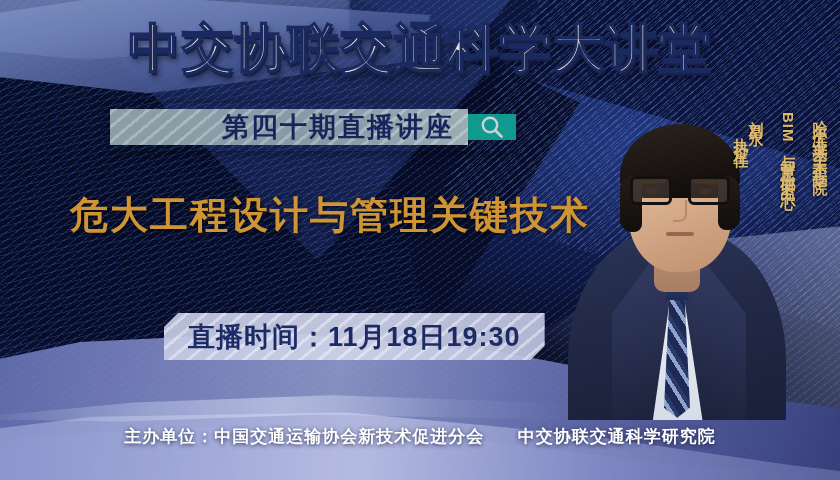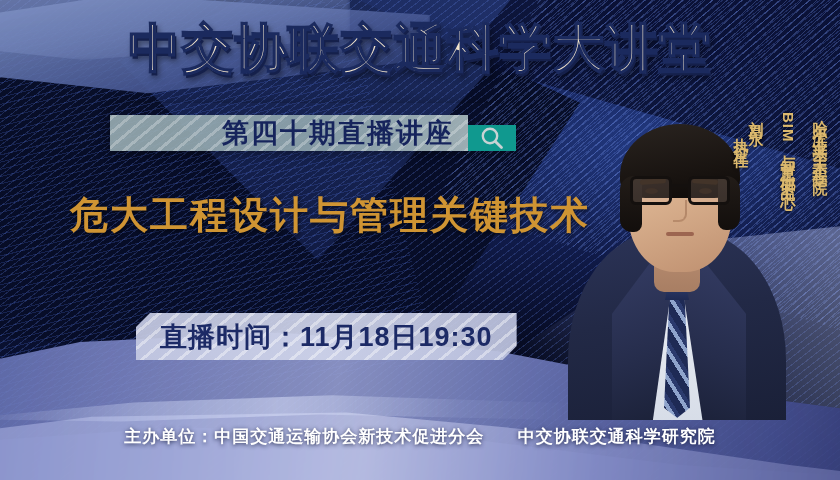--- a/index.html
+++ b/index.html
@@ -340,21 +340,21 @@
     font-family: "DejaVu Sans", "Liberation Sans", sans-serif;
   }
 
   .subtitle-bar {
     position: absolute;
     left: 110px;
     top: 103px;
     width: 406px;
     height: 48px;
     display: flex;
-    align-items: flex-end;
+    align-items: center;
     box-shadow: 0 2px 10px rgba(0,0,0,0.4);
   }
   .subtitle-plate {
     flex: 1;
     position: relative;
     background: linear-gradient(90deg, rgba(150,170,176,0.92) 0%, rgba(142,164,172,0.92) 60%, rgba(168,186,190,0.92) 100%);
     overflow: hidden;
     display: flex;
     align-items: center;
     justify-content: flex-end;
@@ -396,21 +396,21 @@
     font-size: 38px;
     font-weight: bold;
     letter-spacing: 2px;
     color: #cf9433;
     text-shadow: 1px 2px 4px rgba(0,0,0,0.6);
     white-space: nowrap;
   }
 
   .time-pill {
     position: absolute;
-    left: 136px;
+    left: 164px;
     top: 313px;
     height: 47px;
     padding: 0 24px;
     display: flex;
     align-items: center;
     background: linear-gradient(100deg, rgba(196,201,226,0.93) 0%, rgba(206,211,233,0.93) 50%, rgba(188,194,222,0.93) 100%);
     clip-path: polygon(14px 0, 100% 0, 100% calc(100% - 14px), calc(100% - 14px) 100%, 0 100%, 0 14px);
     box-shadow: 0 3px 12px rgba(0,0,0,0.45);
     overflow: hidden;
   }

